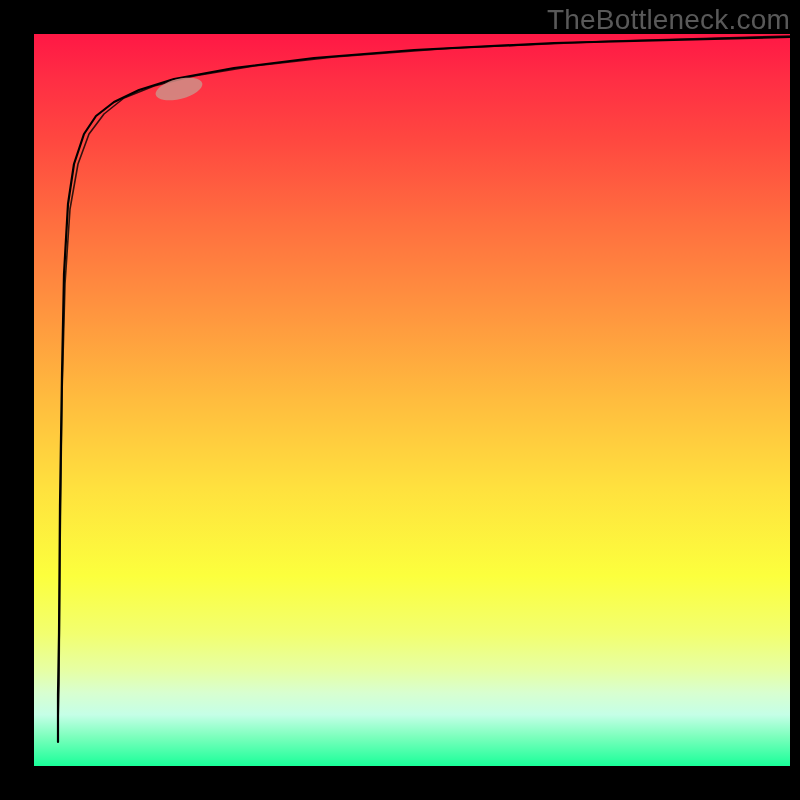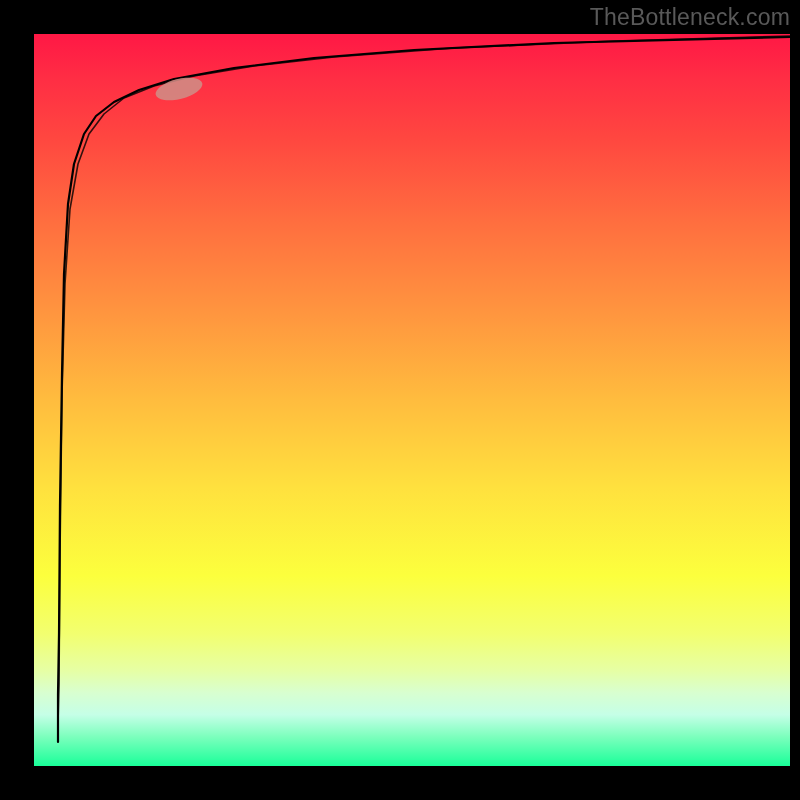--- a/index.html
+++ b/index.html
@@ -13,21 +13,21 @@
   .outer {
     width: 800px;
     height: 800px;
     background: #000;
     position: relative;
   }
   .watermark {
     position: absolute;
     top: 4px;
     right: 10px;
-    font-size: 23px;
+    font-size: 28px;
     color: #595959;
     font-family: Arial, sans-serif;
     letter-spacing: 0.2px;
   }
   .plot-frame {
     position: absolute;
     left: 34px;
     top: 34px;
     width: 756px;
     height: 732px;

